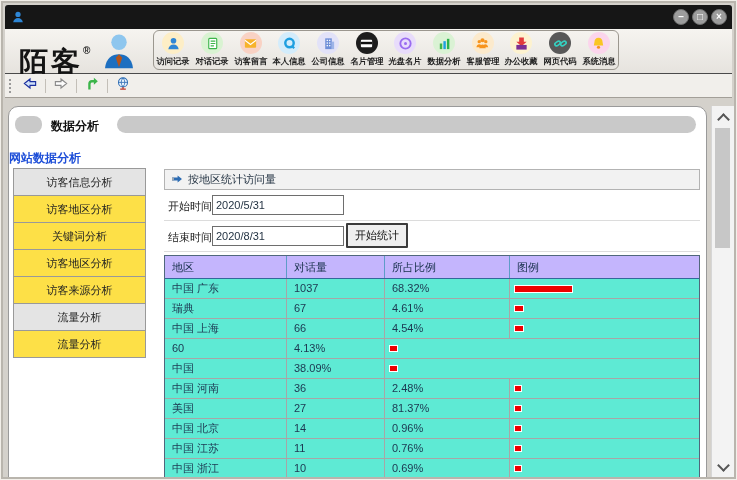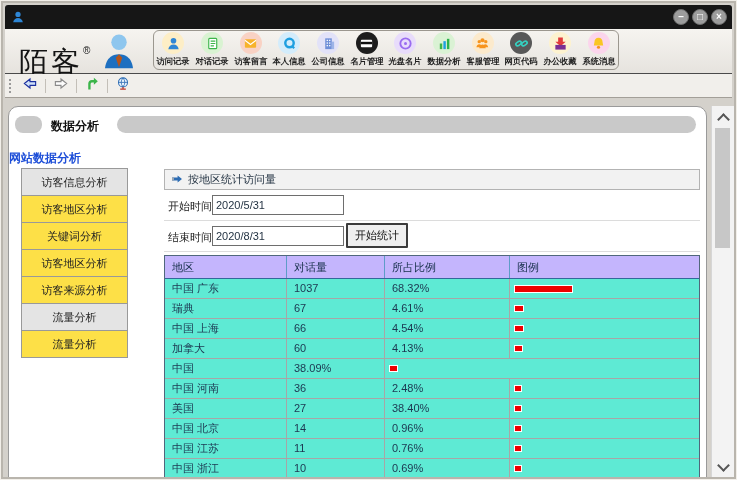--- a/index.html
+++ b/index.html
@@ -14,21 +14,21 @@
   
   .titlebar{position:absolute;left:5px;right:5px;top:5px;height:24px;background:#161616;border-radius:3px 3px 0 0;display:flex;align-items:center}
   .title-icon{width:14px;height:16px;margin-left:6px}
   .title-icon svg{width:14px;height:16px}
   .controls{position:absolute;right:5px;top:4px;display:flex;gap:3px}
   .ctrl{width:16px;height:16px;border-radius:50%;background:#9d9d9d;border:1px solid #6f6f6f;color:#fff;
         font-size:10px;line-height:14px;text-align:center;font-weight:bold;box-sizing:border-box;cursor:default}
   
   .toolbar{position:absolute;left:5px;right:5px;top:29px;height:44px;background:linear-gradient(#f6f4f0,#e6e3de);
            border-bottom:1px solid #4a4a4a}
-  .logo{position:absolute;left:14px;top:3px;font-size:29px;font-weight:normal;color:#141414;letter-spacing:3px;line-height:38px;font-family:"Liberation Sans","DejaVu Sans",sans-serif}
+  .logo{position:absolute;left:14px;top:3px;font-size:29px;font-weight:bold;color:#141414;letter-spacing:3px;line-height:38px;font-family:"Liberation Sans","DejaVu Sans",sans-serif}
   .logo sup{font-size:10px;letter-spacing:0;vertical-align:18px}
   .logo-avatar{position:absolute;left:98px;top:3px;width:32px;height:38px}
   .logo-avatar svg{width:32px;height:38px}
   .iconbar{position:absolute;left:148px;top:1px;width:466px;height:40px;border:1px solid #9b978f;border-radius:6px;display:flex;padding-top:1px;box-sizing:border-box}
   .tool-item{flex:1;display:flex;flex-direction:column;align-items:center;cursor:default}
   .tool-circle{width:22px;height:22px;border-radius:50%;display:flex;align-items:center;justify-content:center}
   .tool-circle svg{width:15px;height:15px}
   .tool-label{font-size:9px;font-weight:bold;color:#1e1e1e;margin-top:1px;white-space:nowrap;transform:scale(.92)}
   
   .navrow{position:absolute;left:5px;right:5px;top:74px;height:24px;background:#f1efeb;border-bottom:1px solid #a39f98;
@@ -37,21 +37,21 @@
   .nav-btn{width:20px;height:18px;display:flex;align-items:center;justify-content:center}
   .nav-btn svg{width:16px;height:15px}
   .nav-sep{width:1px;height:14px;background:#c3bfb8;margin:0 5px}
   
   .panel{position:absolute;left:8px;top:106px;width:699px;height:372px;background:#fff;border:1px solid #9a9a9a;
          border-radius:10px 10px 0 0;box-sizing:border-box;overflow:hidden}
   .tab-pill{position:absolute;left:6px;top:9px;width:27px;height:17px;background:#c9c9c9;border-radius:8px}
   .tab-label{position:absolute;left:42px;top:11px;font-size:12px;font-weight:bold;color:#111}
   .tab-pill-long{position:absolute;left:108px;right:10px;top:9px;height:17px;background:#c9c9c9;border-radius:9px}
   .sec-title{position:absolute;left:0;top:43px;font-size:12px;font-weight:bold;color:#1d4ed8}
-  .menu{position:absolute;left:12px;top:62px;width:107px}
+  .menu{position:absolute;left:4px;top:62px;width:133px}
   .menu-item{height:26px;line-height:26px;border:1px solid #999;margin-top:-1px;text-align:center;
              font-size:11px;background:#fde047;color:#222;cursor:default}
   .menu-item.hdr{background:#e4e4e4}
   .main{position:absolute;left:155px;top:62px;right:6px}
   .sec-header{height:19px;background:#f2f2f2;border:1px solid #b3b3b3;display:flex;align-items:center;
               padding-left:6px;font-size:11px;color:#1e2e3e;gap:5px}
   .sec-header svg{width:12px;height:12px}
   .form-row{position:relative;height:30px;border-bottom:1px solid #dcdcdc}
   .form-label{position:absolute;left:4px;top:9px;font-size:11px;color:#222}
   .form-input{position:absolute;left:48px;top:5px;width:124px;height:16px;border:1px solid #6e6e6e;
@@ -197,39 +197,39 @@
             <circle cx="4.5" cy="6" r="1.8"></circle>
             <circle cx="11.5" cy="6" r="1.8"></circle>
             <circle cx="8" cy="4.5" r="2.2"></circle>
             <path d="M1.5 12c.3-2 1.6-3.2 3-3.2S7.7 10 8 12zM8 12c.3-2 1.6-3.2 3-3.2s2.7 1.2 3 3.2zM4.5 13c.5-2.6 2-4 3.5-4s3 1.4 3.5 4z"></path>
           </svg>
         </div>
         <div class="tool-label">客服管理</div>
       </div>
 
       <div class="tool-item">
+        <div class="tool-circle" style="background: rgb(253, 242, 207);">
+          <svg viewBox="0 0 16 16">
+            <path d="M5.5 1.5h5v4.5h3L8 11 2.5 6h3z" fill="#e23b3b"></path>
+            <rect x="2.5" y="9.5" width="11" height="5" fill="#7b2f93"></rect>
+          </svg>
+        </div>
+        <div class="tool-label">办公收藏</div>
+      </div>
+
+      <div class="tool-item">
         <div class="tool-circle" style="background: rgb(88, 88, 88);">
           <svg viewBox="0 0 16 16">
             <g fill="none" stroke="#35d0c0" stroke-width="1.8">
               <rect x="1.8" y="6.2" width="6.2" height="3.6" rx="1.8" transform="rotate(-35 4.9 8)"></rect>
               <rect x="8" y="6.2" width="6.2" height="3.6" rx="1.8" transform="rotate(-35 11.1 8)"></rect>
             </g>
           </svg>
         </div>
         <div class="tool-label">网页代码</div>
-      </div>
-
-      <div class="tool-item">
-        <div class="tool-circle" style="background: rgb(253, 242, 207);">
-          <svg viewBox="0 0 16 16">
-            <path d="M5.5 1.5h5v4.5h3L8 11 2.5 6h3z" fill="#e23b3b"></path>
-            <rect x="2.5" y="9.5" width="11" height="5" fill="#7b2f93"></rect>
-          </svg>
-        </div>
-        <div class="tool-label">办公收藏</div>
       </div>
 
       <div class="tool-item">
         <div class="tool-circle" style="background: rgb(251, 213, 236);">
           <svg viewBox="0 0 16 16">
             <path d="M8 1.8c2.8 0 4.2 2 4.3 4.6l.7 3.6H3l.7-3.6C3.8 3.8 5.2 1.8 8 1.8z" fill="#f9c623"></path>
             <circle cx="8" cy="12" r="1.7" fill="#f7941d"></circle>
           </svg>
         </div>
         <div class="tool-label">系统消息</div>
@@ -343,21 +343,20 @@
           <div class="trow tbody-row">
             <div class="cell">中国 上海</div>
             <div class="cell">66</div>
             <div class="cell">4.54%</div>
             <div class="cell legend-cell">
               <div class="bar" style="width: 8px; height: 5px; background: rgb(238, 0, 0);"></div>
             </div>
           </div>
 
           <div class="trow tbody-row">
-            <div class="cell">加拿大</div>
             <div class="cell">60</div>
             <div class="cell">4.13%</div>
             <div class="cell legend-cell">
               <div class="bar" style="width: 7px; height: 5px; background: rgb(238, 0, 0);"></div>
             </div>
           </div>
 
           <div class="trow tbody-row">
             <div class="cell">中国</div>
             <div class="cell">38.09%</div>
@@ -371,21 +370,21 @@
             <div class="cell">36</div>
             <div class="cell">2.48%</div>
             <div class="cell legend-cell">
               <div class="bar" style="width: 6px; height: 5px; background: rgb(238, 0, 0);"></div>
             </div>
           </div>
 
           <div class="trow tbody-row">
             <div class="cell">美国</div>
             <div class="cell">27</div>
-            <div class="cell">38.40%</div>
+            <div class="cell">81.37%</div>
             <div class="cell legend-cell">
               <div class="bar" style="width: 6px; height: 5px; background: rgb(238, 0, 0);"></div>
             </div>
           </div>
 
           <div class="trow tbody-row">
             <div class="cell">中国 北京</div>
             <div class="cell">14</div>
             <div class="cell">0.96%</div>
             <div class="cell legend-cell">

